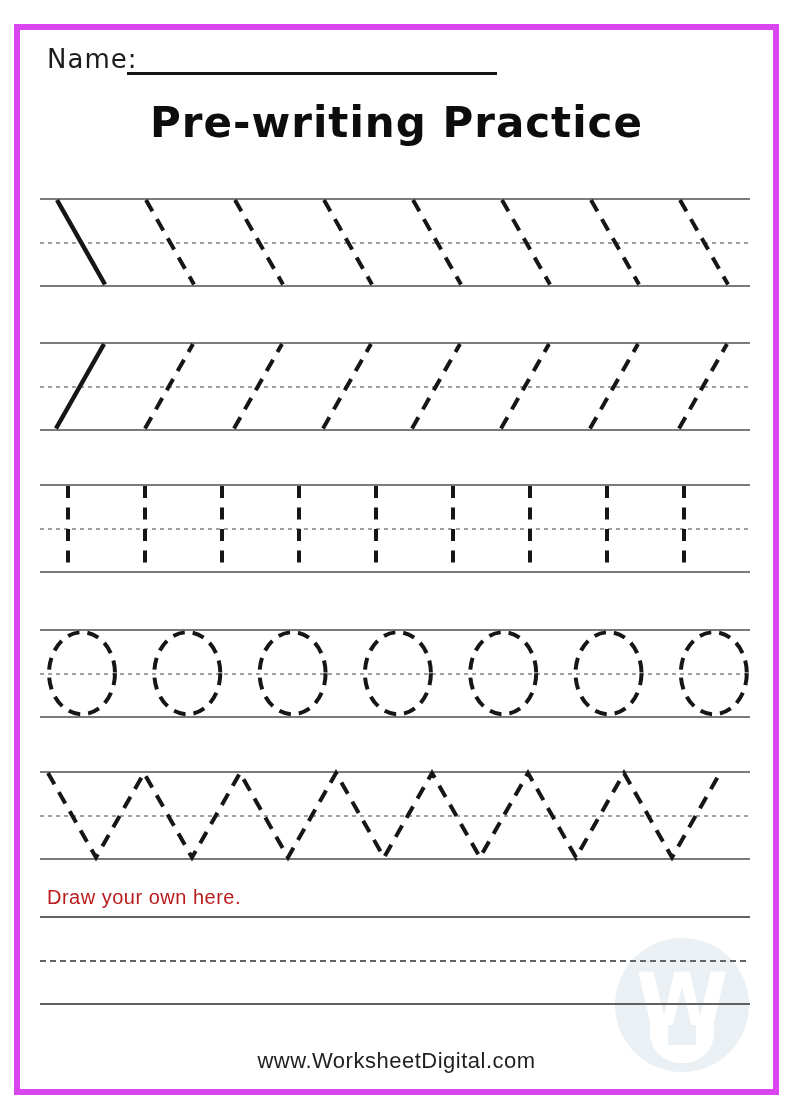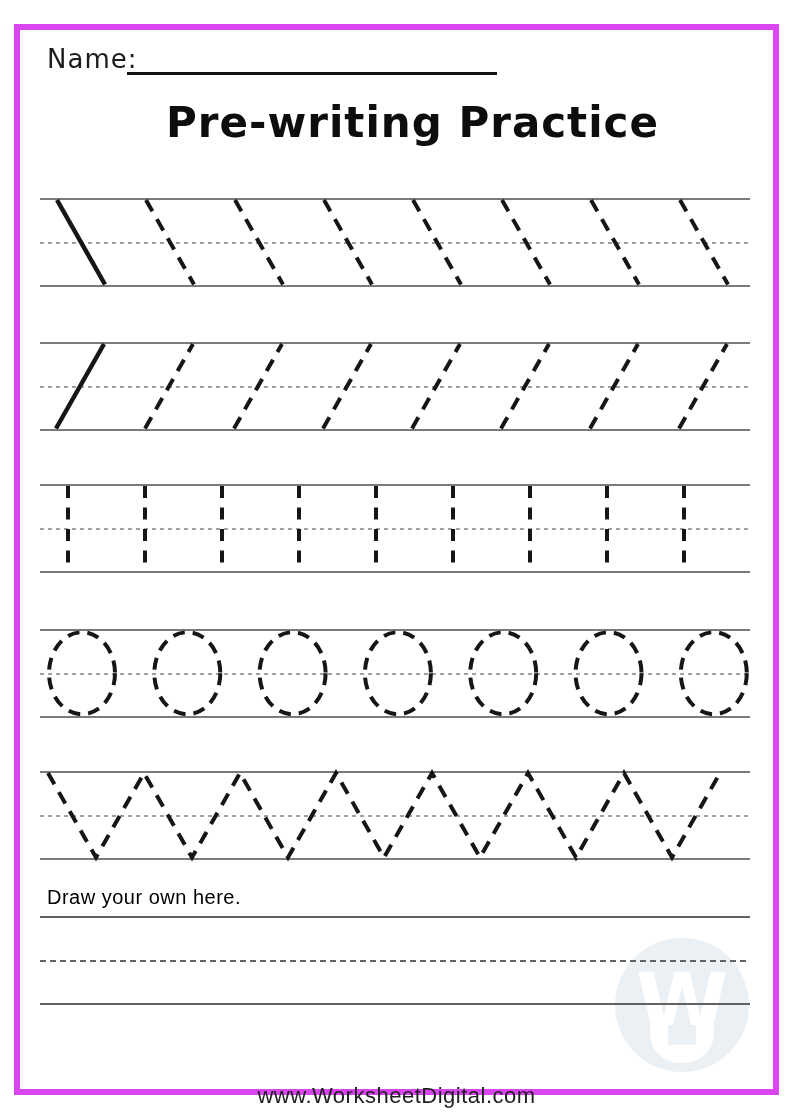--- a/index.html
+++ b/index.html
@@ -16,46 +16,46 @@
   .name-label{
     position:absolute;left:27px;top:14px;font-size:26px;color:#1c1c1c;
     letter-spacing:1px;
   }
   .name-line{
     position:absolute;left:107px;top:42px;width:370px;height:0;
     border-top:3px solid #141414;
   }
   .title{
     position:absolute;left:0;top:68px;width:753px;text-align:center;
-    font-size:42px;font-weight:bold;color:#0d0d0d;letter-spacing:1px;padding-left:16px;
+    font-size:42px;font-weight:bold;color:#0d0d0d;letter-spacing:1px;
   }
 
   .trace-row{
     position:absolute;left:20px;width:710px;height:89px;box-sizing:border-box;
     border-top:2.5px solid #7b7b7b;border-bottom:2.5px solid #7b7b7b;z-index:2;
   }
   .trace-row .midline{
     position:absolute;left:0;right:0;top:calc(50% - 1px);height:2px;
     background:repeating-linear-gradient(to right,#a0a0a0 0 4px,transparent 4px 8px);
   }
   .trace-row svg{position:absolute;left:0;top:0;overflow:visible;display:block;}
 
   .trace-row.draw-row{border-top-color:#616161;border-bottom-color:#616161;}
   .trace-row.draw-row .midline{
     background:repeating-linear-gradient(to right,#636363 0 6px,transparent 6px 10px);
   }
 
   .draw-label{
-    position:absolute;left:27px;top:856px;font-size:20px;color:#000000;z-index:3;
+    position:absolute;left:27px;top:856px;font-size:20px;color:#b91c1c;z-index:3;
     font-family:"Liberation Sans","DejaVu Sans",sans-serif;letter-spacing:0.5px;
   }
   .footer-url{
     position:absolute;left:0;top:1018px;width:753px;text-align:center;
     font-size:22px;color:#1f1f1f;z-index:3;
-    font-family:"Liberation Sans","DejaVu Sans",sans-serif;letter-spacing:0.5px;margin-top:35px;
+    font-family:"Liberation Sans","DejaVu Sans",sans-serif;letter-spacing:0.5px;
   }
 
   .watermark{
     position:absolute;left:595px;top:908px;width:134px;height:134px;
     border-radius:50%;z-index:1;
   }
   .watermark .wm-letter{
     position:absolute;left:0;top:24px;width:134px;text-align:center;
     font-size:84px;font-weight:bold;color:#ffffff;line-height:1;
     font-family:"DejaVu Sans",sans-serif;

